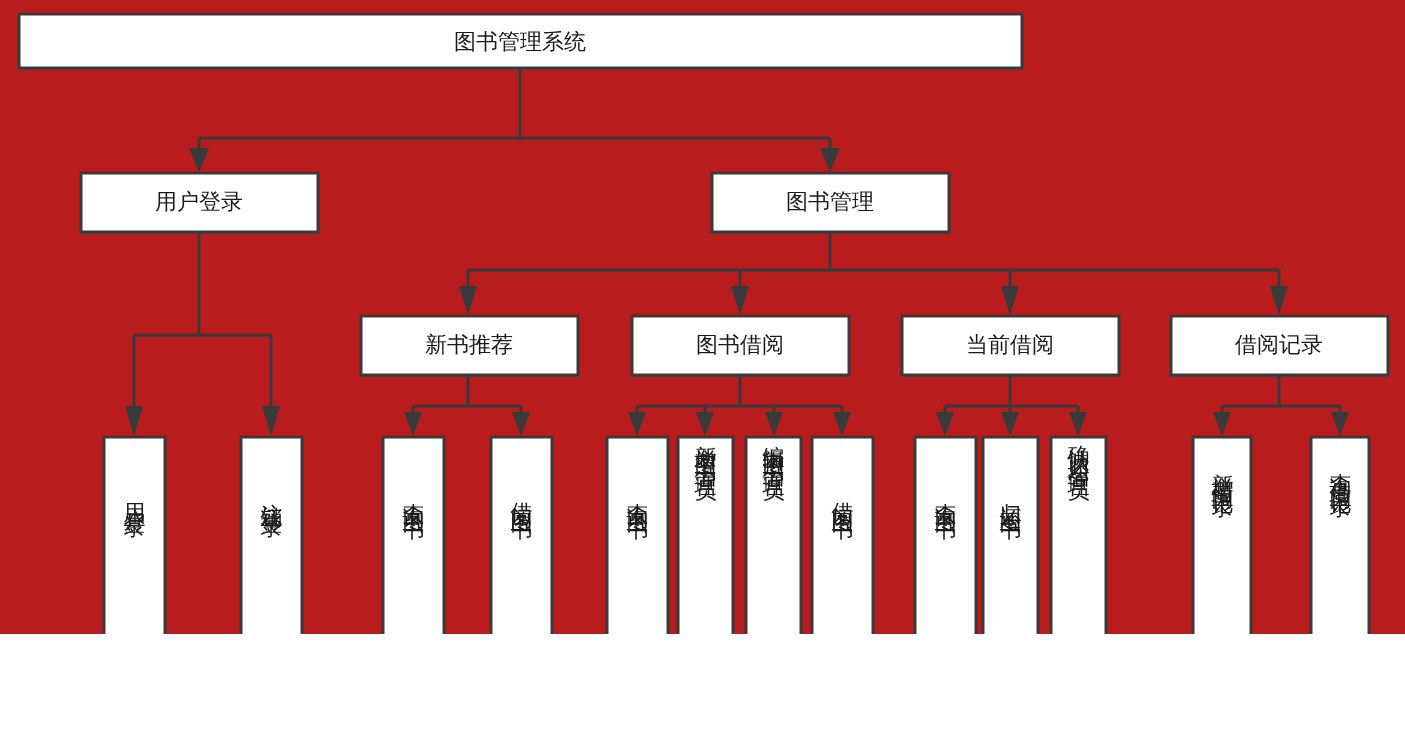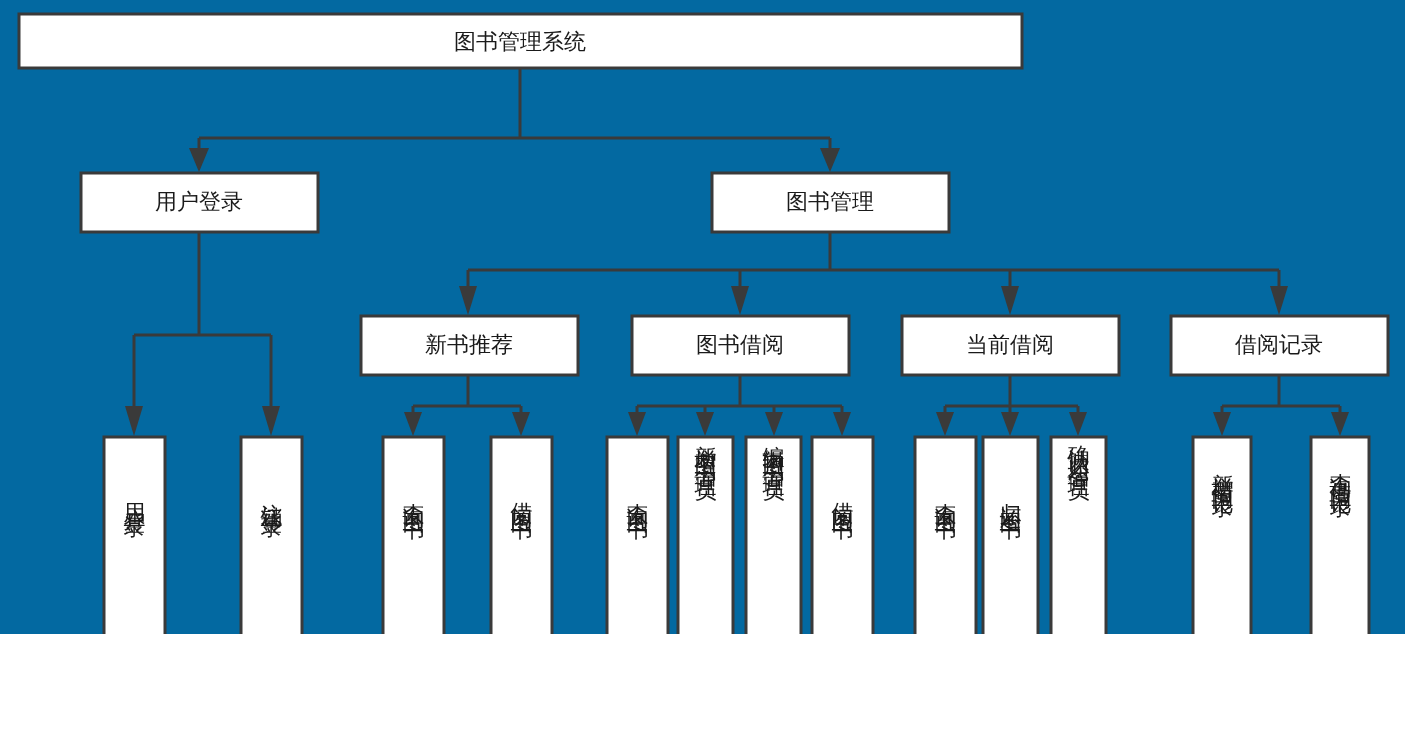--- a/index.html
+++ b/index.html
@@ -7,21 +7,21 @@
     padding: 0;
     background: #ffffff;
   }
   body {
     font-family: "Liberation Sans", "DejaVu Sans", sans-serif;
   }
   #diagram-root {
     position: relative;
     width: 1405px;
     height: 634px;
-    background: #0369a1;
+    background: #b91c1c;
     overflow: hidden;
   }
   svg.diagram-svg {
     position: absolute;
     left: 0;
     top: 0;
     width: 1405px;
     height: 747px;
   }
   .node-box {

